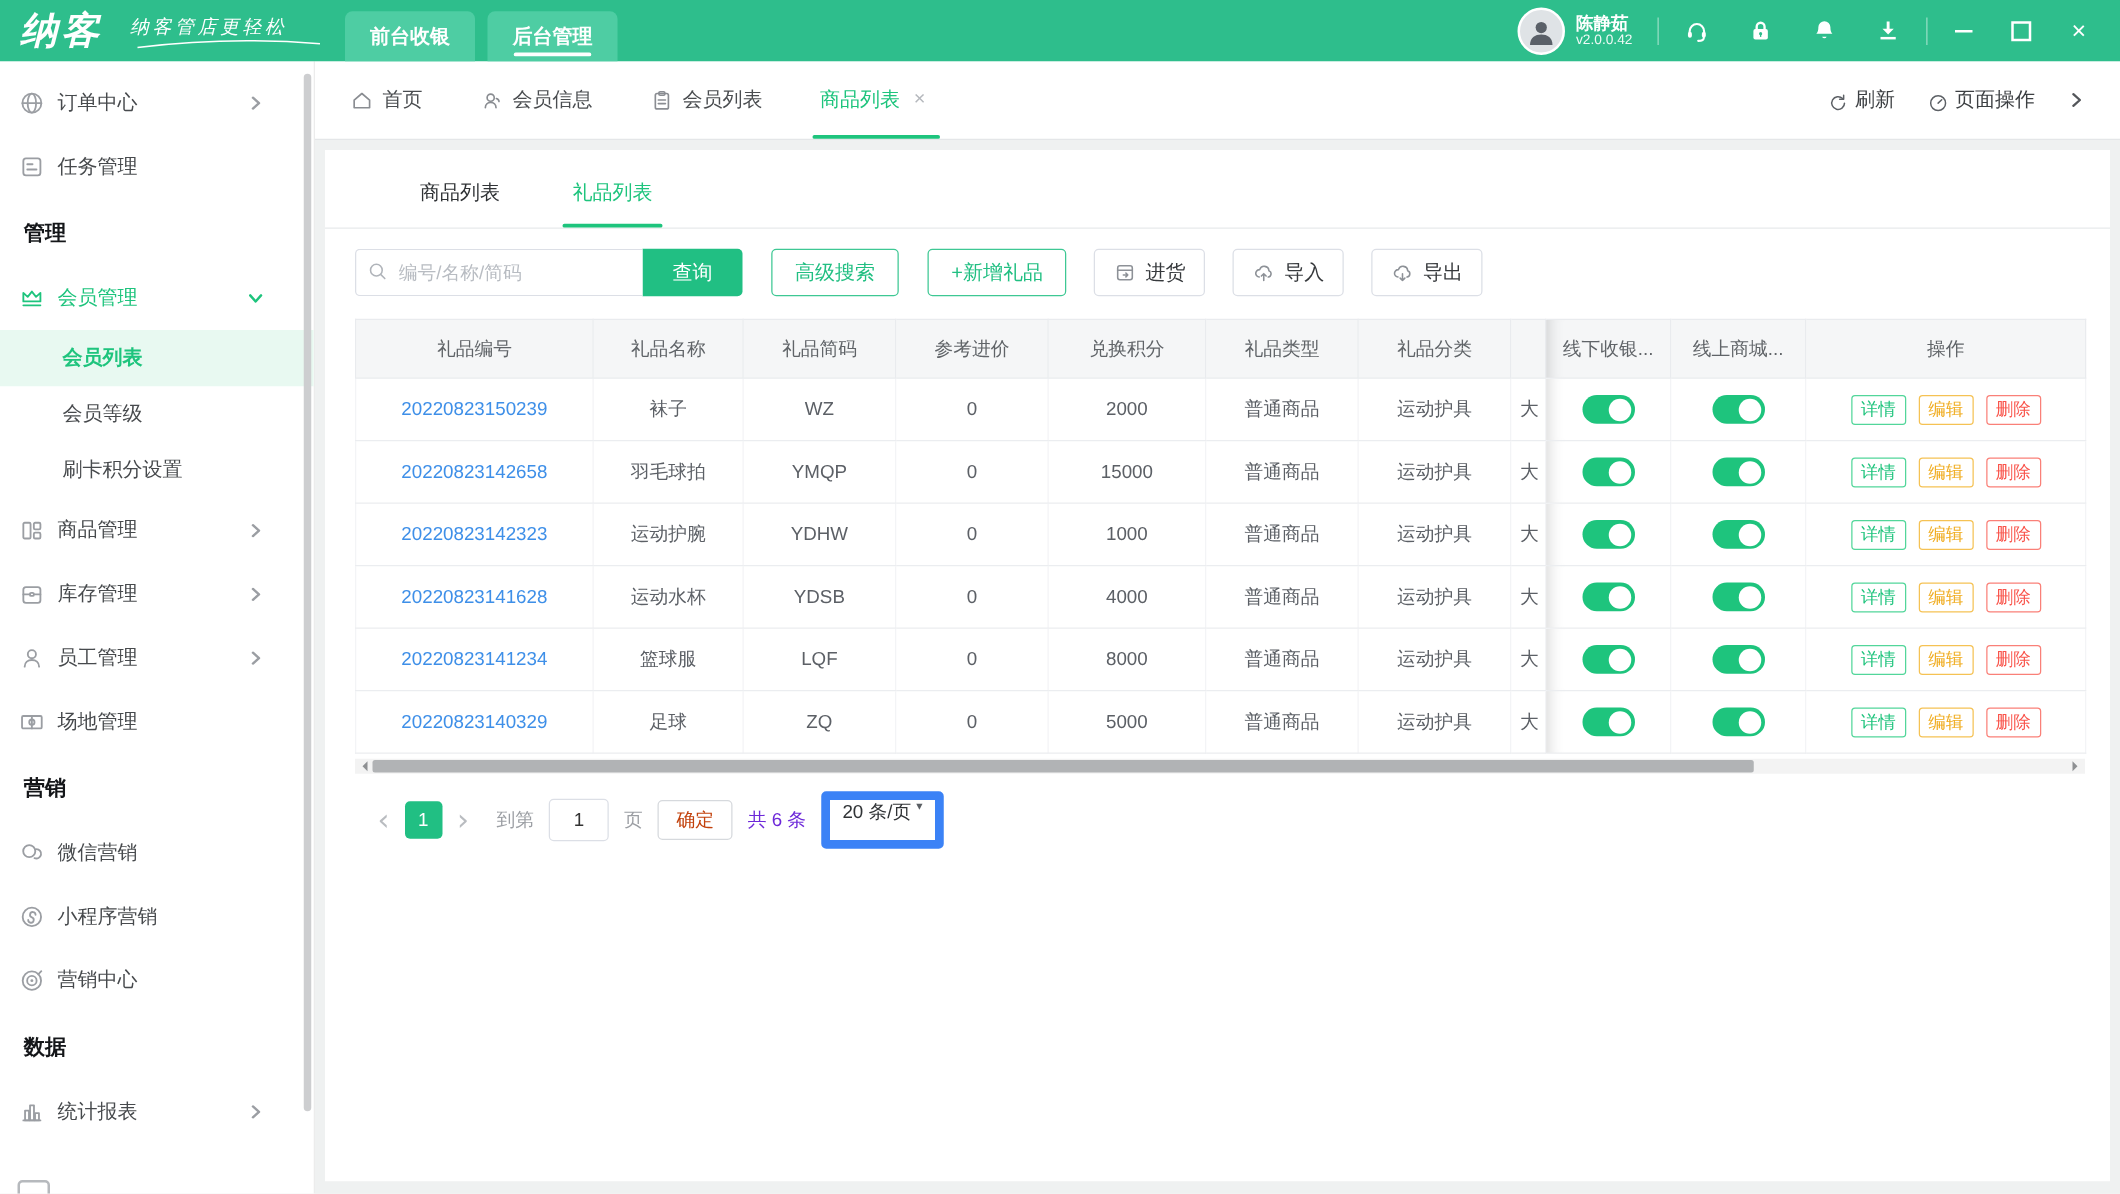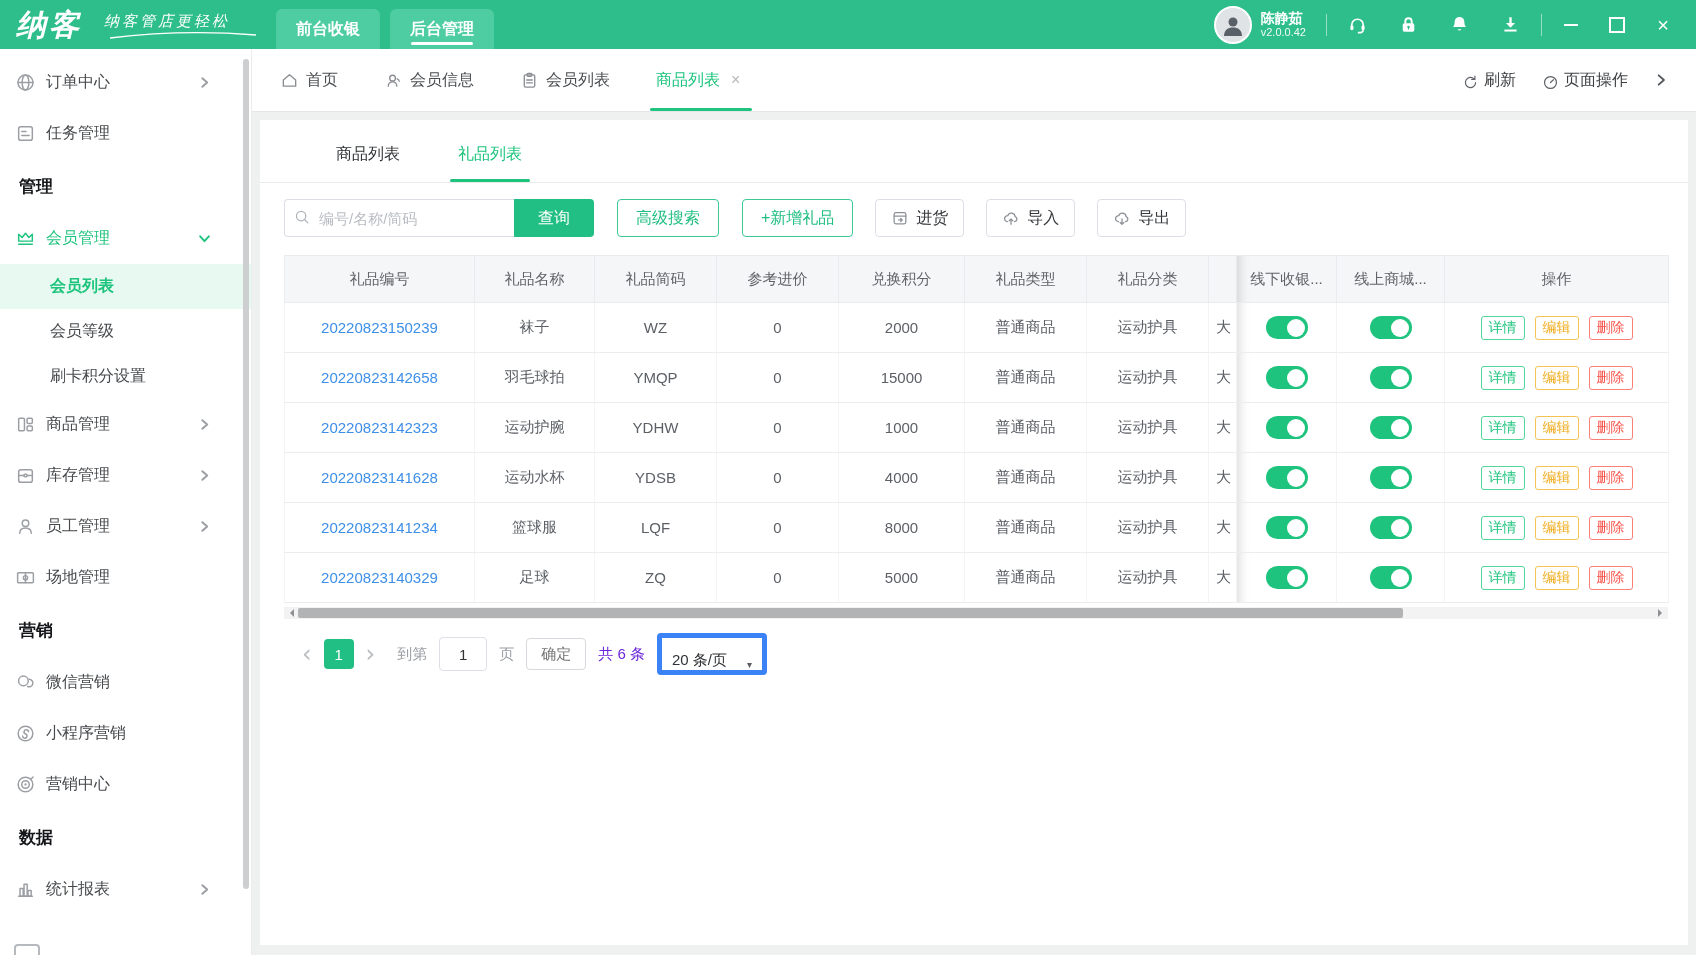--- a/index.html
+++ b/index.html
@@ -119,24 +119,24 @@
   .hscroll .arr.r{right:2px;border-left-color:#8e9093}
 
   .pager{display:flex;align-items:center;margin:14px 0 0 42px;gap:12px;font-size:15px;color:#5a5e63}
   .pgarrow{font-size:24px;color:#b9bcc0;line-height:20px;cursor:pointer;font-family:"DejaVu Sans",sans-serif}
   .pgnum{width:30px;height:30px;background:#21bf83;color:#fff;border-radius:4px;display:flex;
          align-items:center;justify-content:center;font-size:15px;cursor:pointer}
   .pg-muted{color:#9b9ea3}
   .pginput{width:42px;height:30px;border:1px solid #dcdfe6;border-radius:4px;text-align:center;
            font-size:15px;color:#333;outline:none}
   .pgbtn{height:32px;padding:0 14px;border:1px solid #d6d9dd;border-radius:4px;background:#fff;
-         font-size:15px;color:#737373;cursor:pointer}
+         font-size:15px;color:#c2410c;cursor:pointer}
   .pgtotal{color:#6d28d9;margin-left:0}
-  .pgselect{height:32px;border:5px solid #3b82f6;border-radius:4px;display:flex;align-items:flex-end;
-            padding:0 10px;gap:20px;color:#303336;cursor:pointer}
+  .pgselect{height:32px;border:7px solid #3b82f6;border-radius:4px;display:flex;align-items:flex-start;
+            padding:0 10px;gap:4px;color:#303336;cursor:pointer}
   .pgselect .caret{font-size:10px;color:#5a5e63}
 </style>
 </head>
 <body>
 
 <div class="topbar">
   <div class="logo">纳客</div>
   <div class="slogan">
     <span>纳客管店更轻松</span>
     <svg width="150" height="9">

